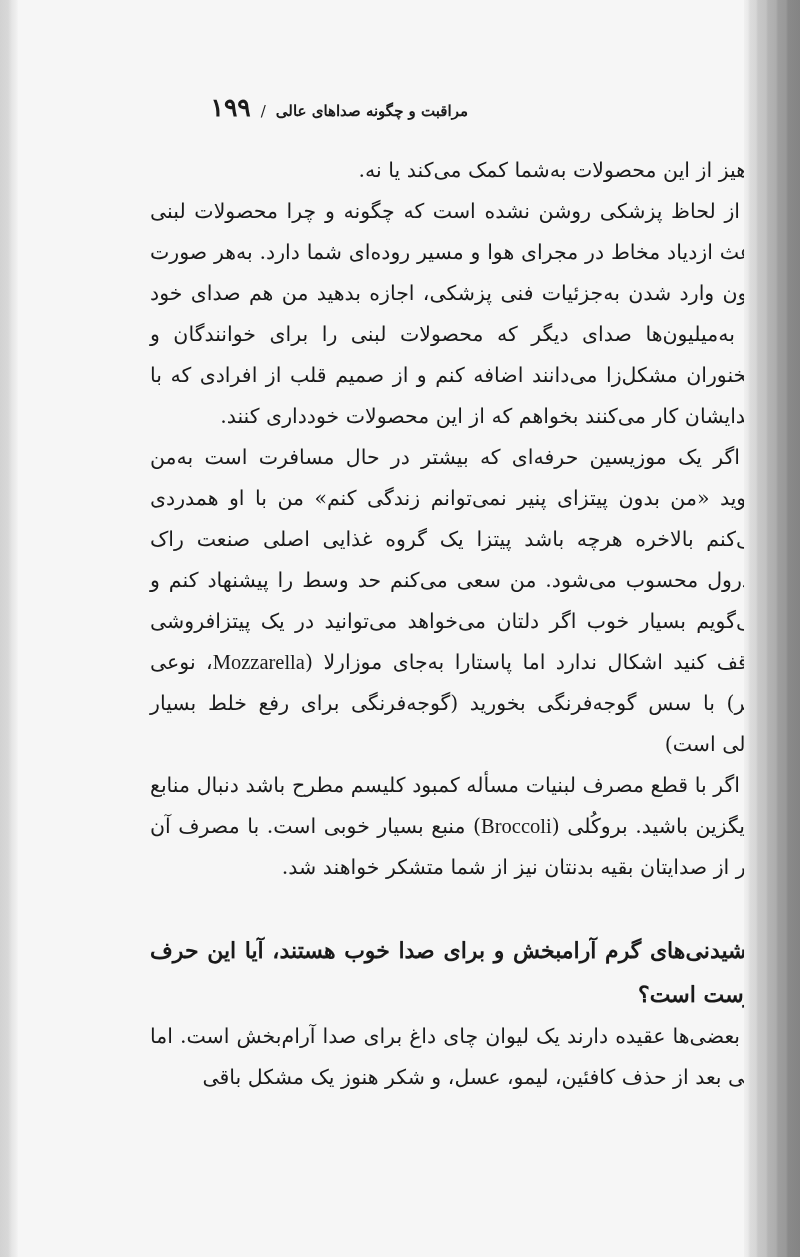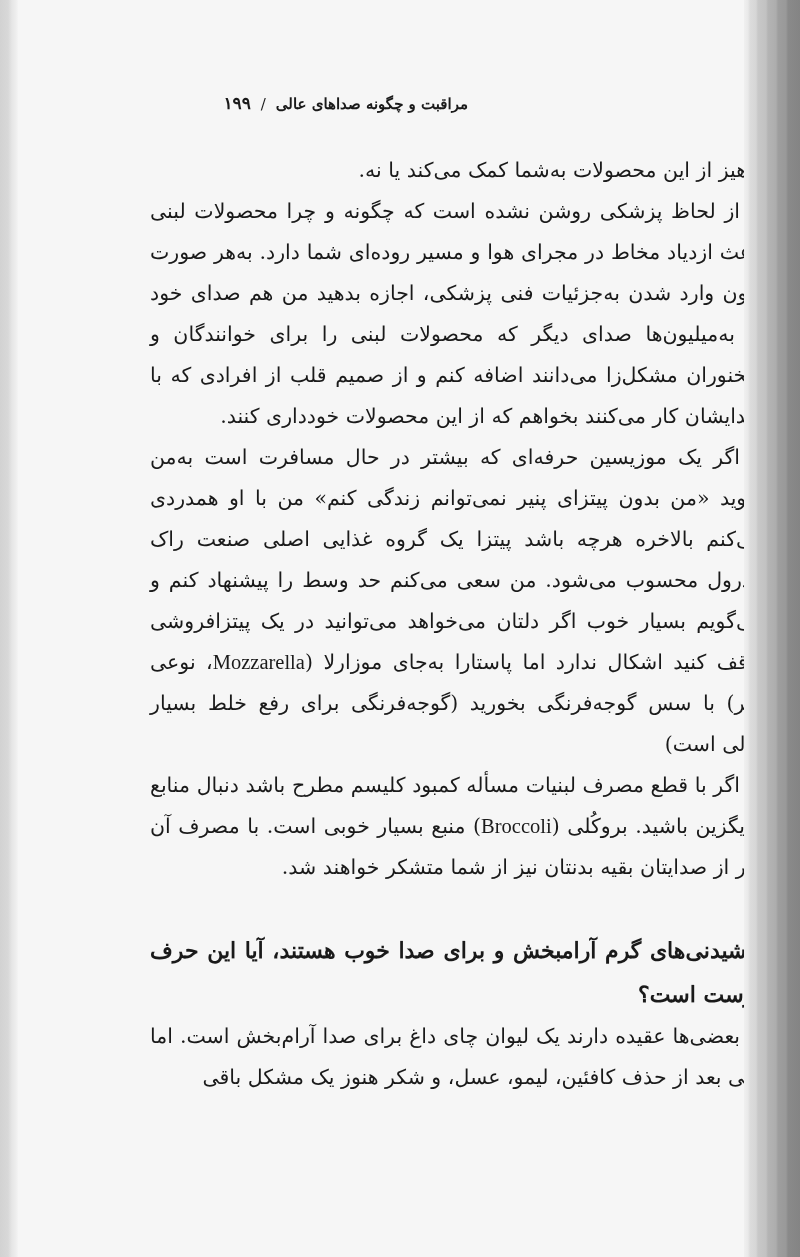--- a/index.html
+++ b/index.html
@@ -48,21 +48,21 @@
       top: 93px;
       left: 148px;
       width: 300px;
       direction: rtl;
       text-align: right;
       font-size: 15px;
       font-weight: bold;
       white-space: nowrap;
     }
     .header .num {
-      font-size: 17px;
+      font-size: 25px;
       margin-left: 10px;
     }
     .header .sep {
       margin: 0 10px;
       font-weight: normal;
     }
     .body-text {
       position: absolute;
       top: 150px;
       left: 130px;

